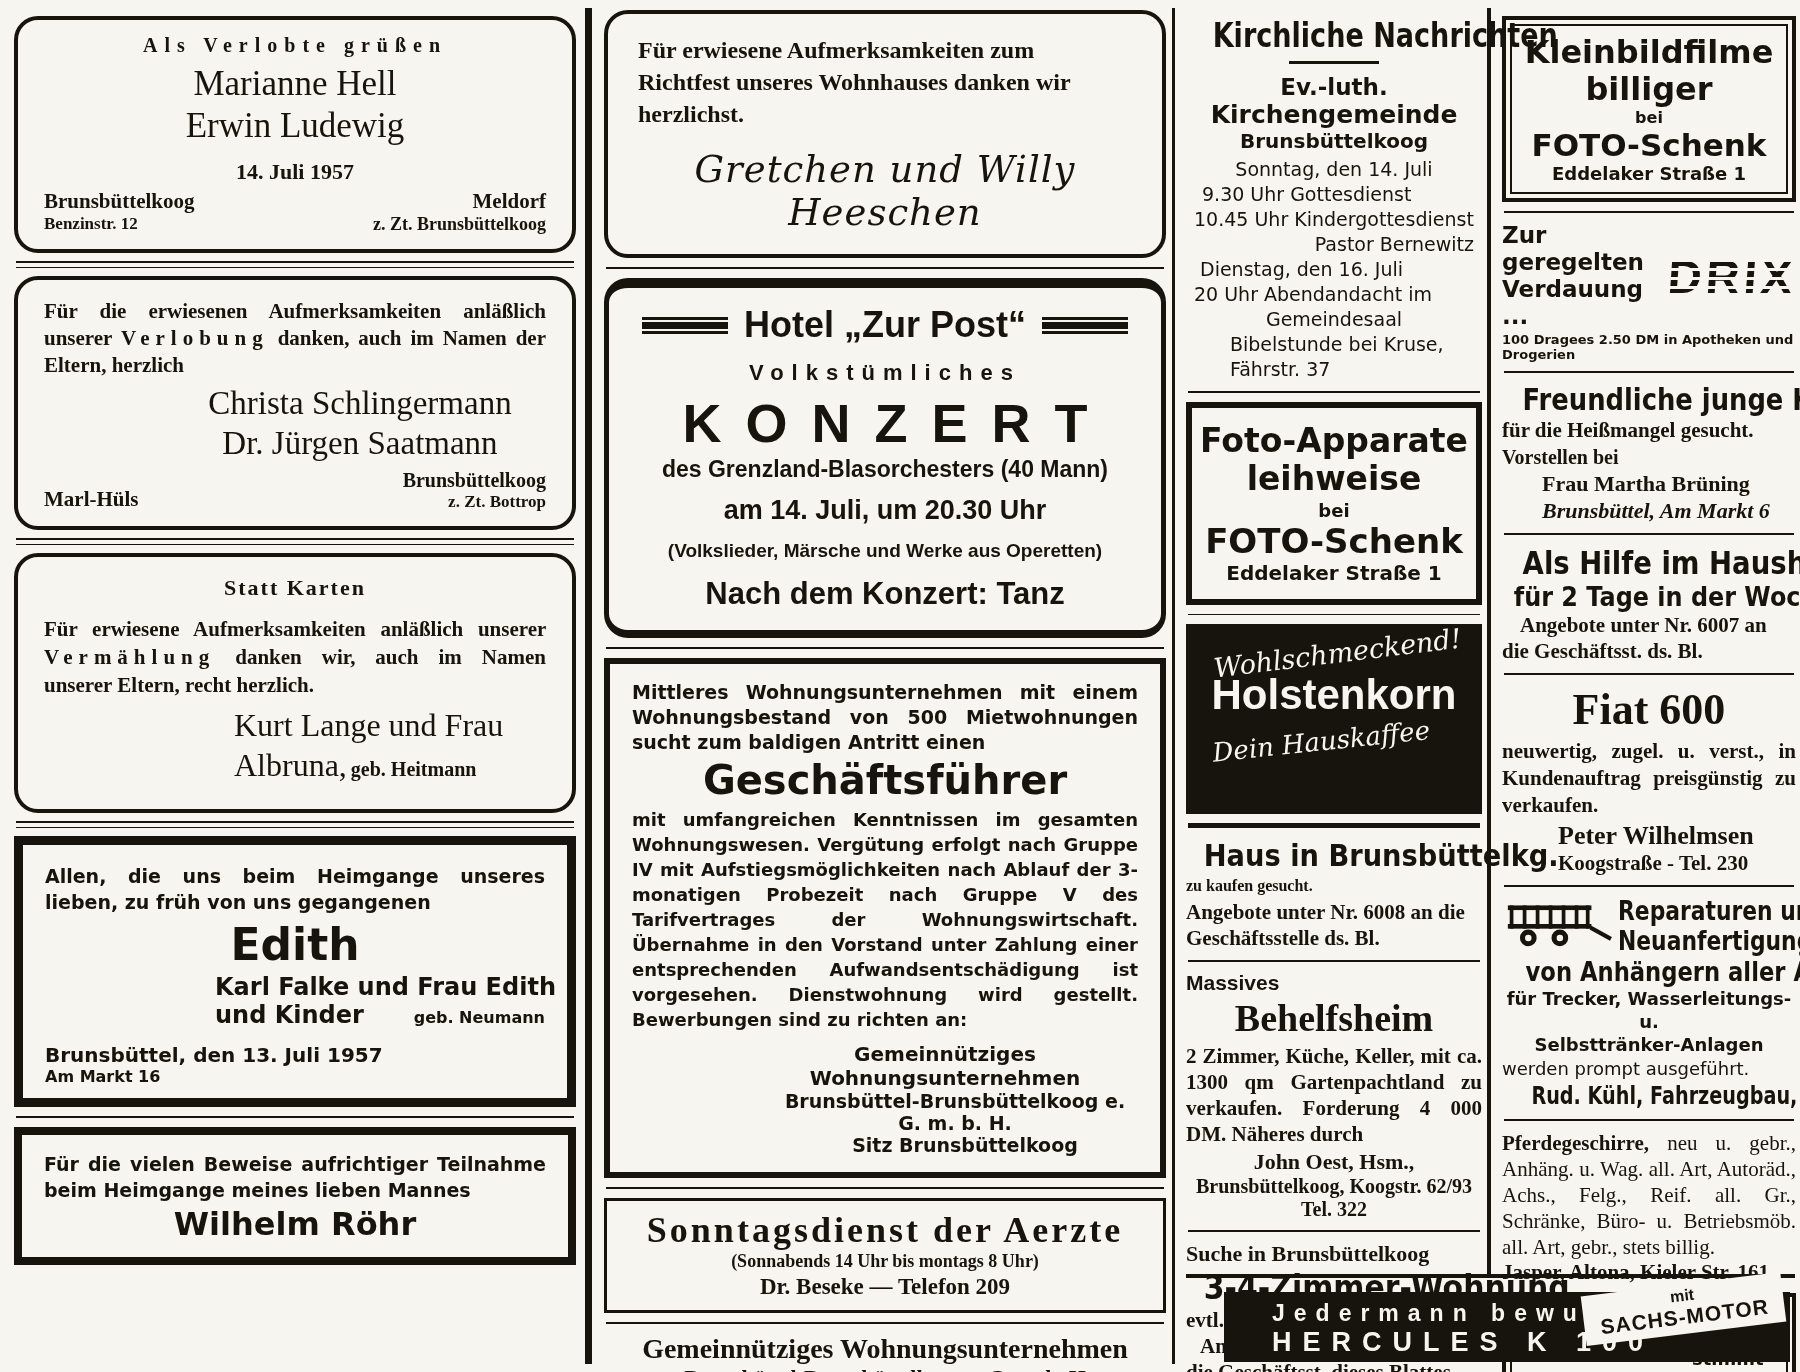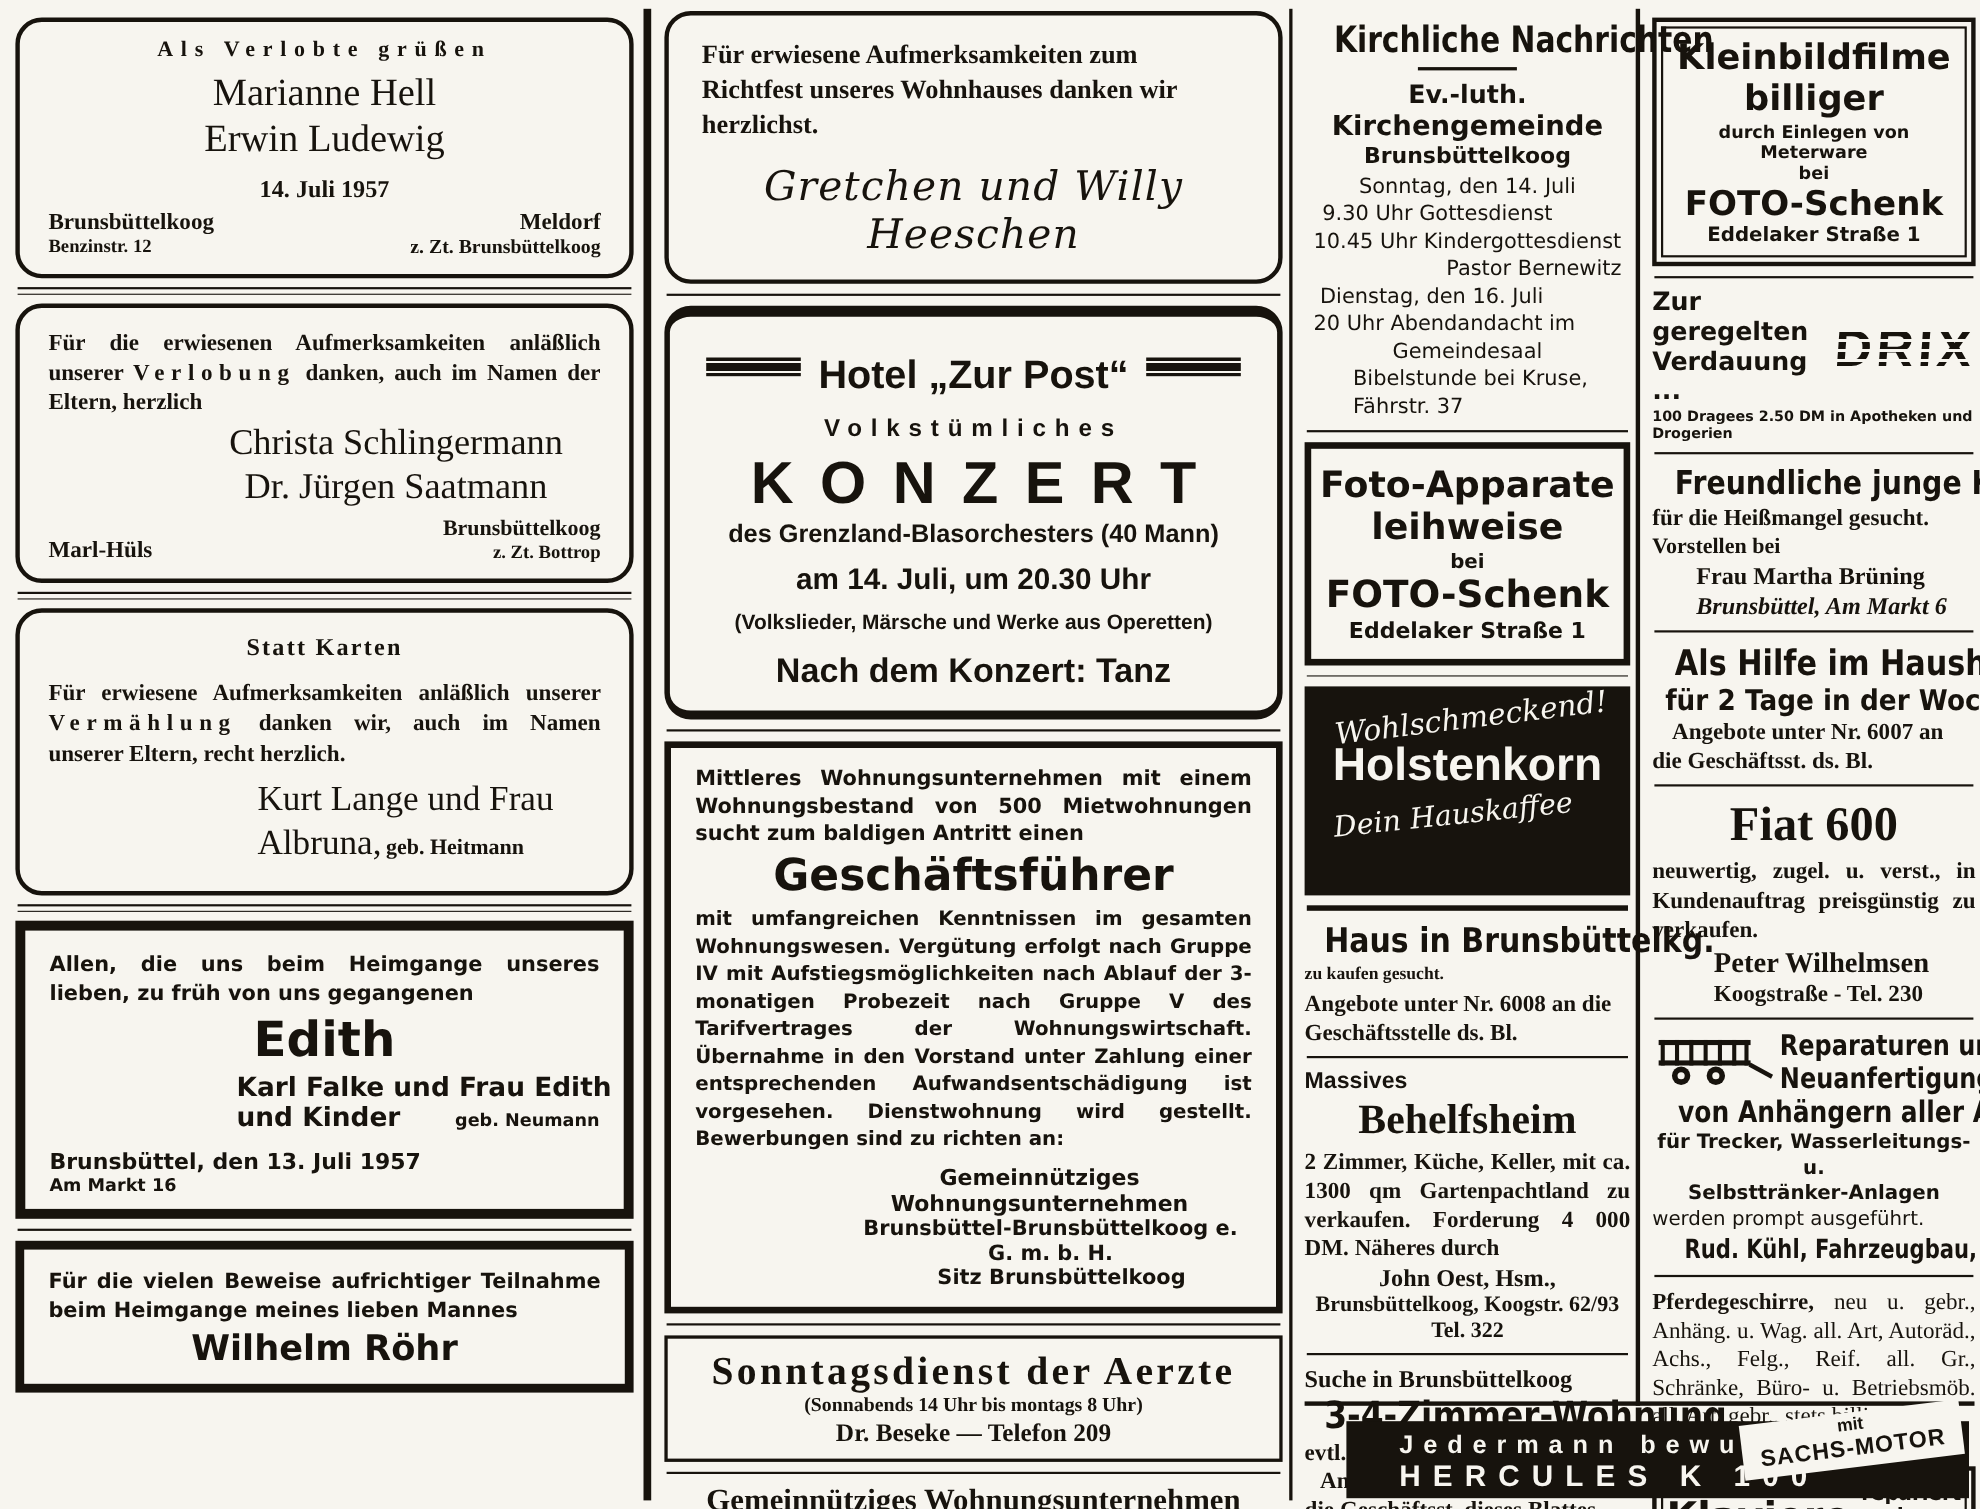--- a/index.html
+++ b/index.html
@@ -127,21 +127,21 @@
     <section class="box-round" style="margin-top:10px;padding:20px 30px;">
       <p class="b" style="font-size:24px;line-height:32px;margin:0;">Für erwiesene Aufmerksamkeiten zum Richtfest unseres Wohnhauses danken wir herzlichst.</p>
       <div class="ctr script" style="font-size:37px;margin-top:18px;letter-spacing:1px;">Gretchen und Willy Heeschen</div>
     </section>
 
     <div class="rule"></div>
 
     <section class="box-round sans" style="border-width:5px;border-top-width:10px;border-bottom-width:8px;padding:16px 20px 18px;">
       <div style="display:flex;align-items:center;justify-content:center;gap:16px;">
         <span class="flourish"></span>
-        <span class="b nowrap" style="font-size:36px;margin-top:16px;">Hotel „Zur Post“</span>
+        <span class="b nowrap" style="font-size:36px;">Hotel „Zur Post“</span>
         <span class="flourish"></span>
       </div>
       <div class="ctr b" style="font-size:22px;letter-spacing:8px;margin-top:14px;">Volkstümliches</div>
       <div class="ctr b" style="font-size:54px;letter-spacing:24px;line-height:62px;margin:6px 0 2px;text-indent:24px;">KONZERT</div>
       <div class="ctr b" style="font-size:23px;">des Grenzland-Blasorchesters (40 Mann)</div>
       <div class="ctr b" style="font-size:27px;margin-top:12px;">am 14. Juli, um 20.30 Uhr</div>
       <div class="ctr b" style="font-size:19px;margin-top:14px;">(Volkslieder, Märsche und Werke aus Operetten)</div>
       <div class="ctr b" style="font-size:31px;margin-top:14px;">Nach dem Konzert: Tanz</div>
     </section>
 
@@ -240,21 +240,20 @@
       <div class="serif b" style="font-size:21px;line-height:26px;">die Geschäftsst. dieses Blattes</div>
     </section>
   </div>
 
   <div class="col col4 dsans">
 
     <section class="dblbox" style="margin-top:16px;">
       <div class="dblbox-in">
         <div class="ctr b" style="font-size:32px;line-height:36px;">Kleinbildfilme</div>
         <div class="ctr b" style="font-size:32px;line-height:38px;">billiger</div>
-        <div class="ctr b" style="font-size:16px;margin-top:2px;">durch Einlegen von Meterware</div>
         <div class="ctr b" style="font-size:16px;">bei</div>
         <div class="ctr b" style="font-size:31px;line-height:36px;">FOTO-Schenk</div>
         <div class="ctr b" style="font-size:18px;">Eddelaker Straße 1</div>
       </div>
     </section>
 
     <div class="rule"></div>
 
     <section>
       <div style="display:flex;align-items:center;gap:8px;">

